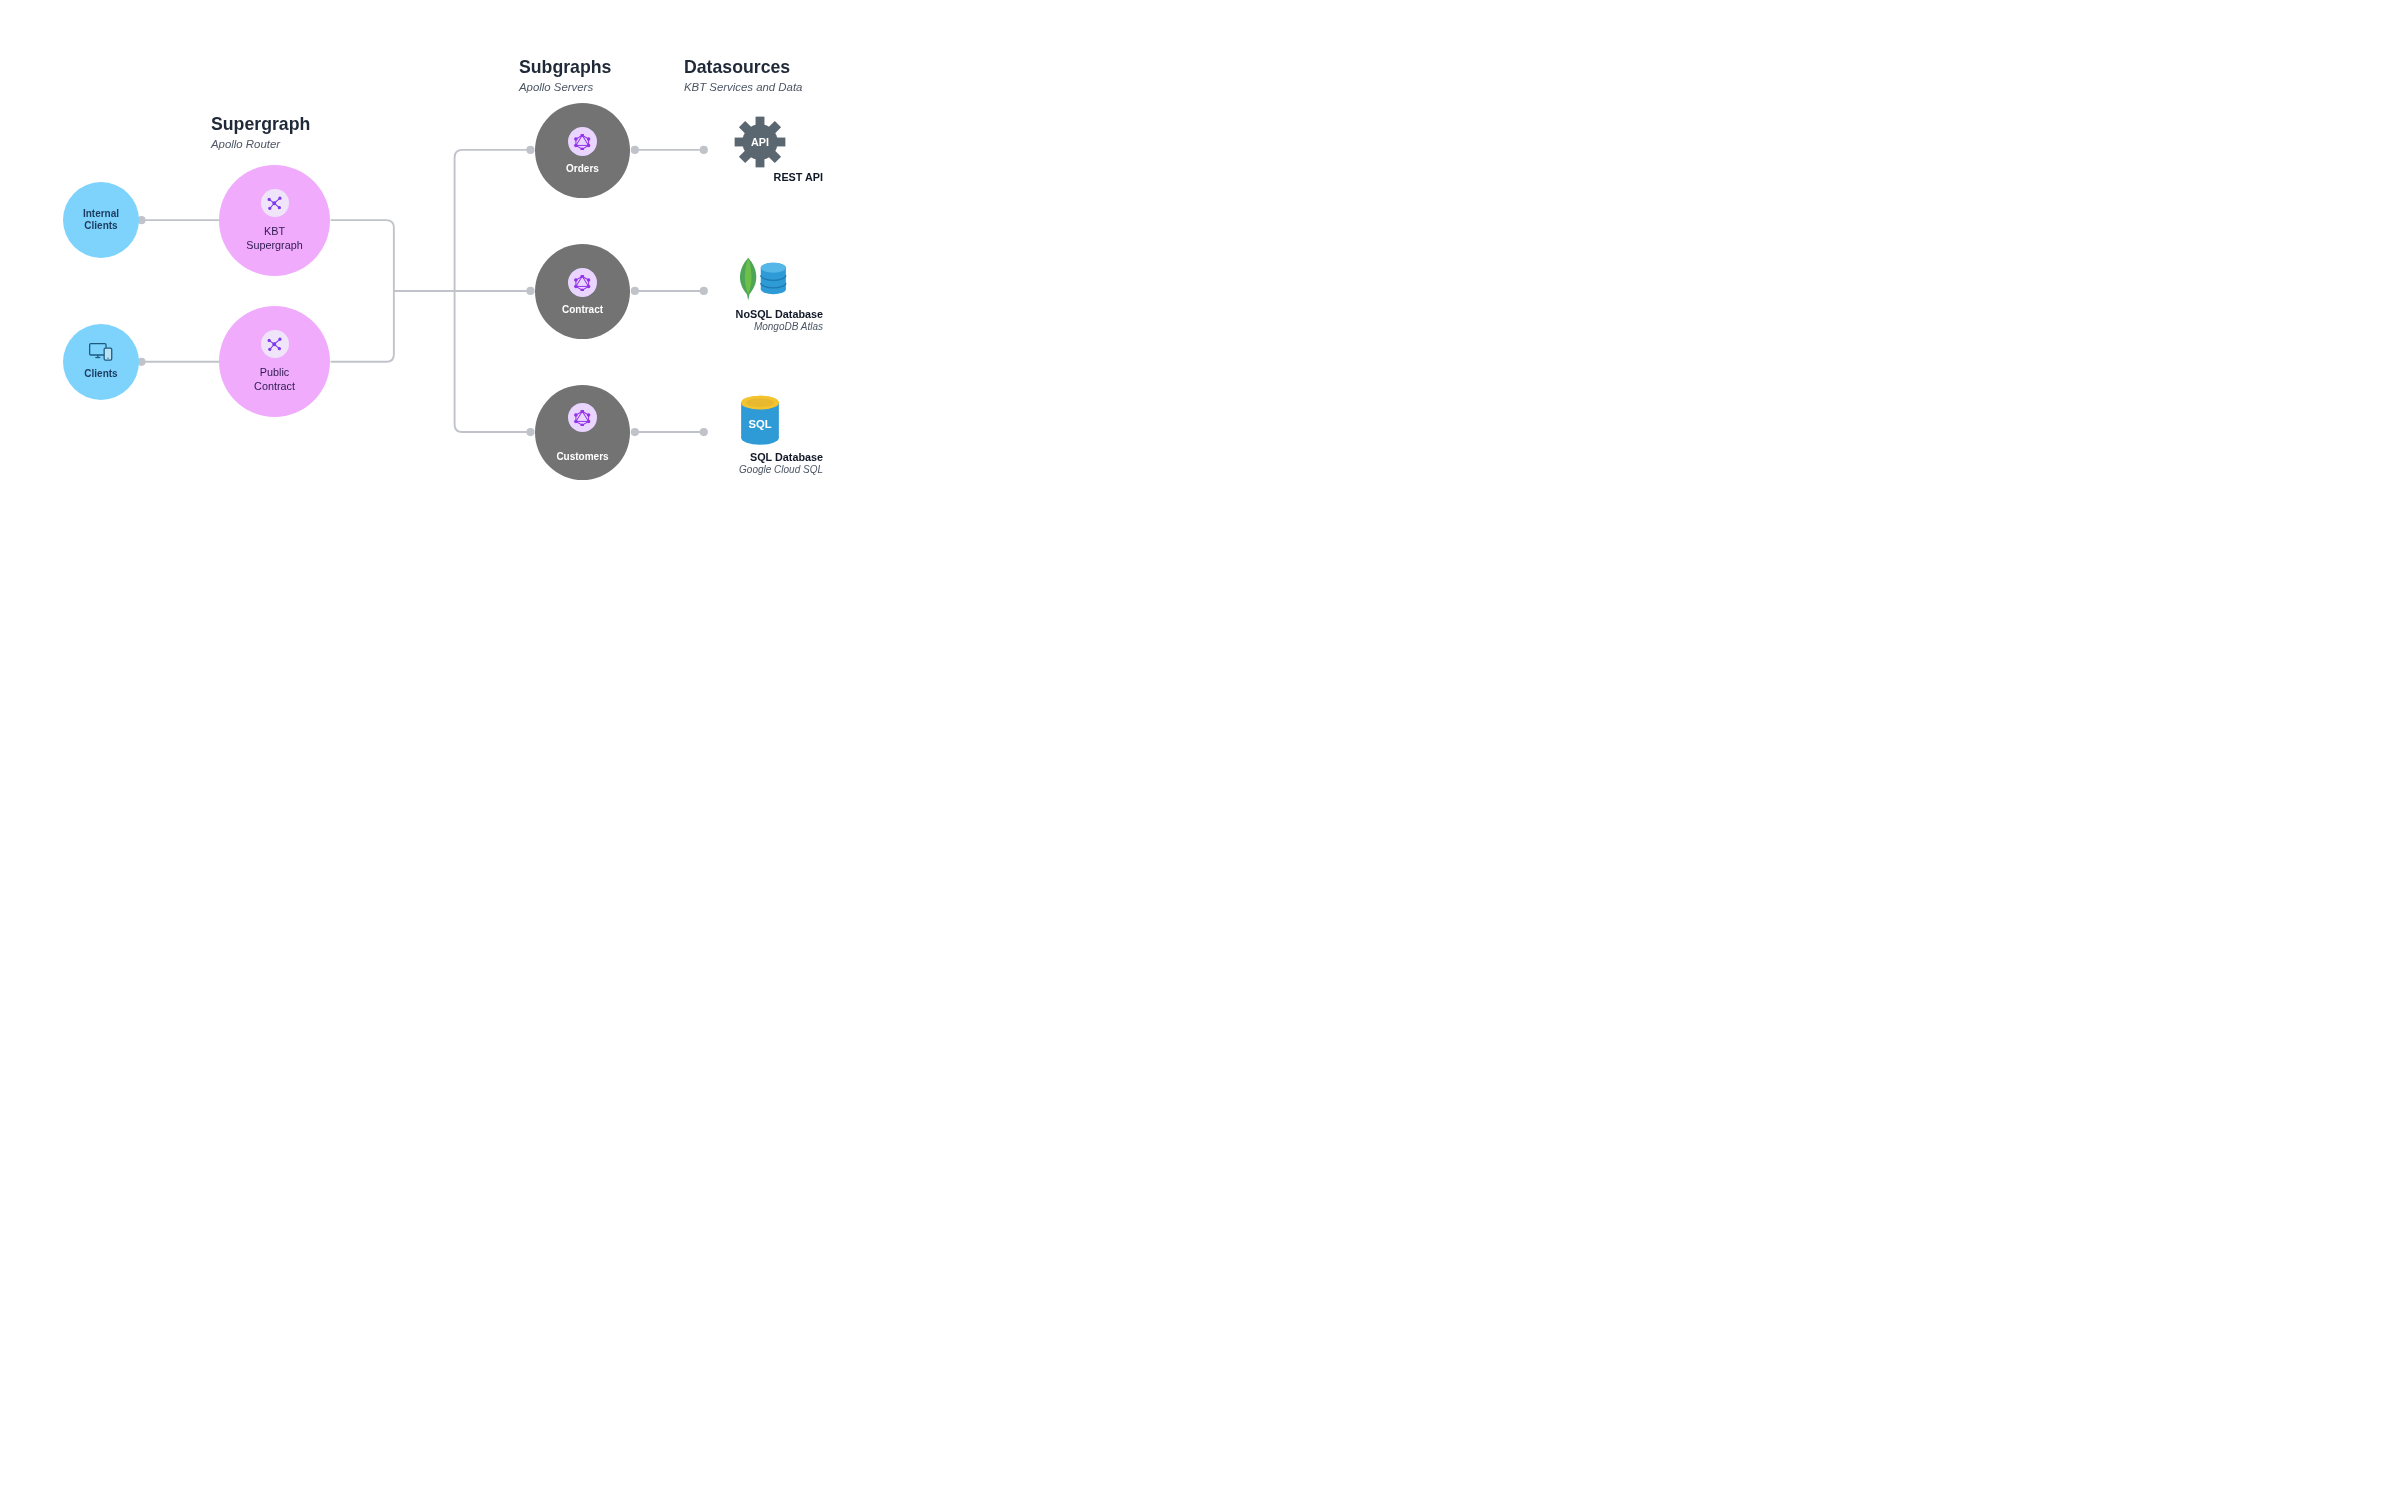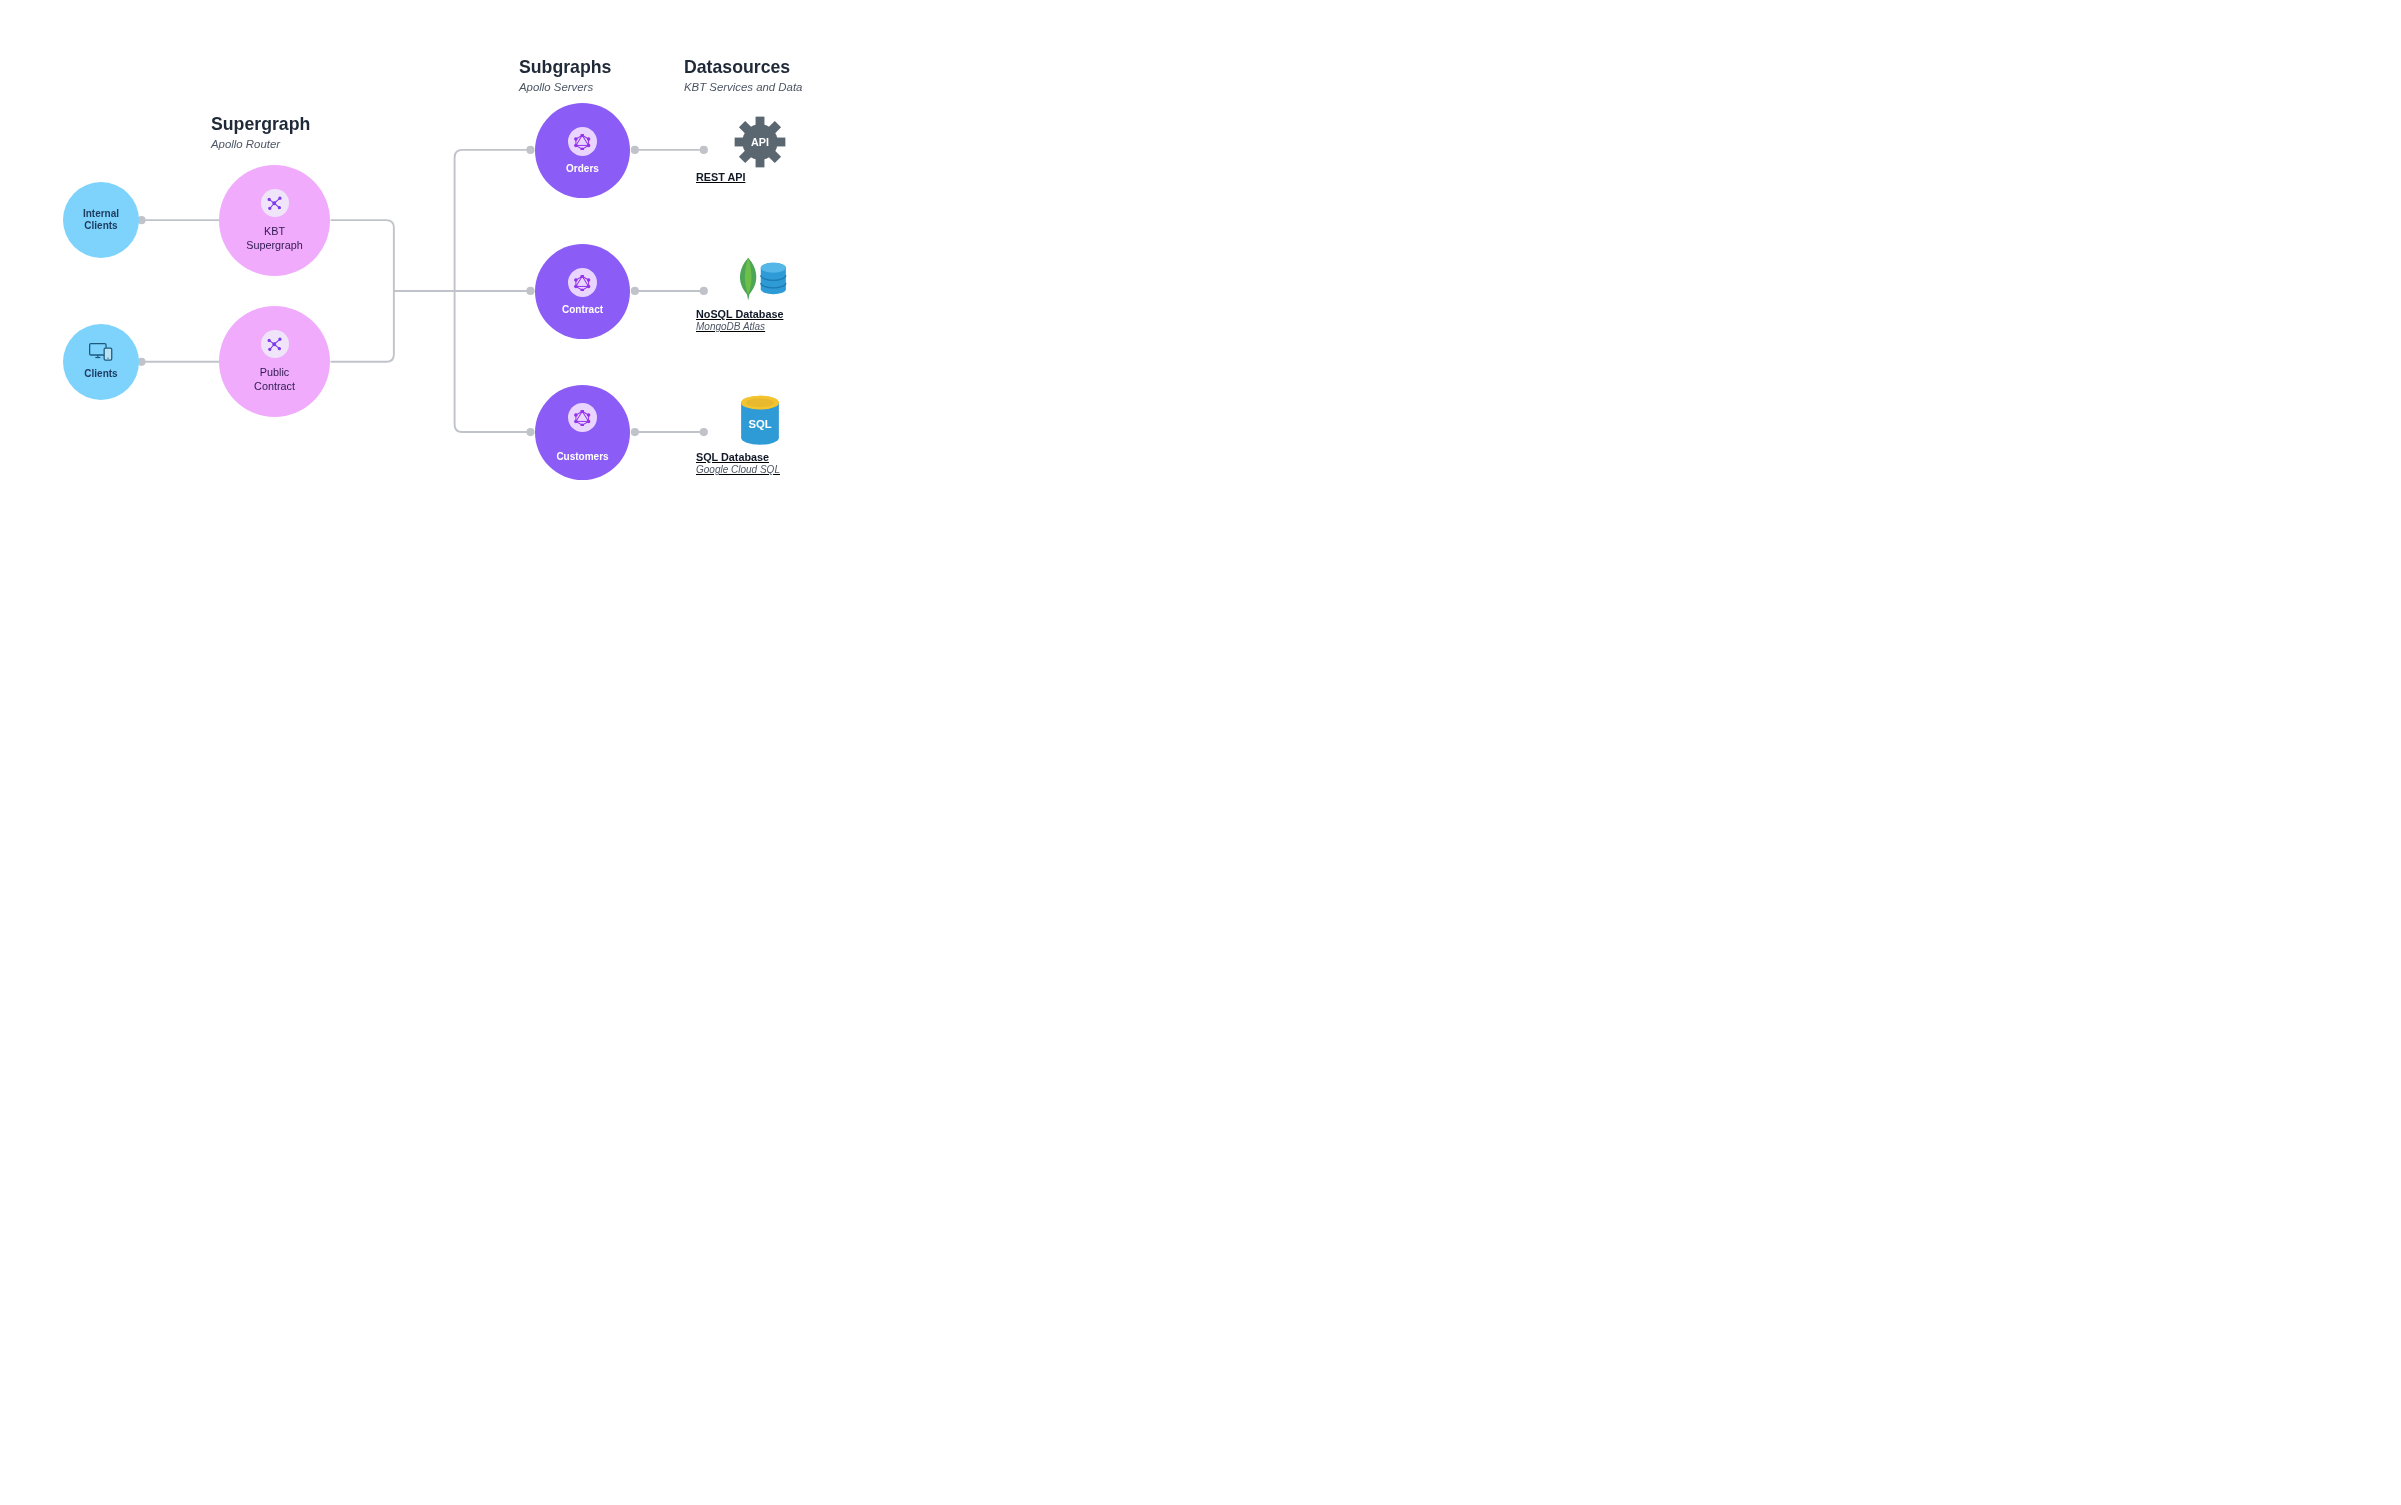--- a/index.html
+++ b/index.html
@@ -75,40 +75,39 @@
     border-radius: 50%;
     background: #F0E4FB;
     display: flex;
     align-items: center;
     justify-content: center;
     margin-bottom: 6.3px;
   }
   .subgraph-circle {
     width: 95px;
     height: 95px;
-    background: #8b5cf6;
+    background: #737373;
     color: #ffffff;
     font-size: 10px;
     font-weight: 700;
   }
   .subgraph-circle .icon-wrap {
     width: 29px;
     height: 29px;
     border-radius: 50%;
     background: #E9D5FF;
     display: flex;
     align-items: center;
     justify-content: center;
     margin-bottom: 6.3px;
   }
   .datasource {
     position: absolute;
-    text-align: left;
+    text-align: right;
     width: 127px;
-    text-decoration: underline;
   }
   .datasource .icon-area {
     height: 51px;
     display: flex;
     align-items: center;
     justify-content: center;
   }
   .datasource .ds-title {
     font-size: 10.8px;
     font-weight: 700;

